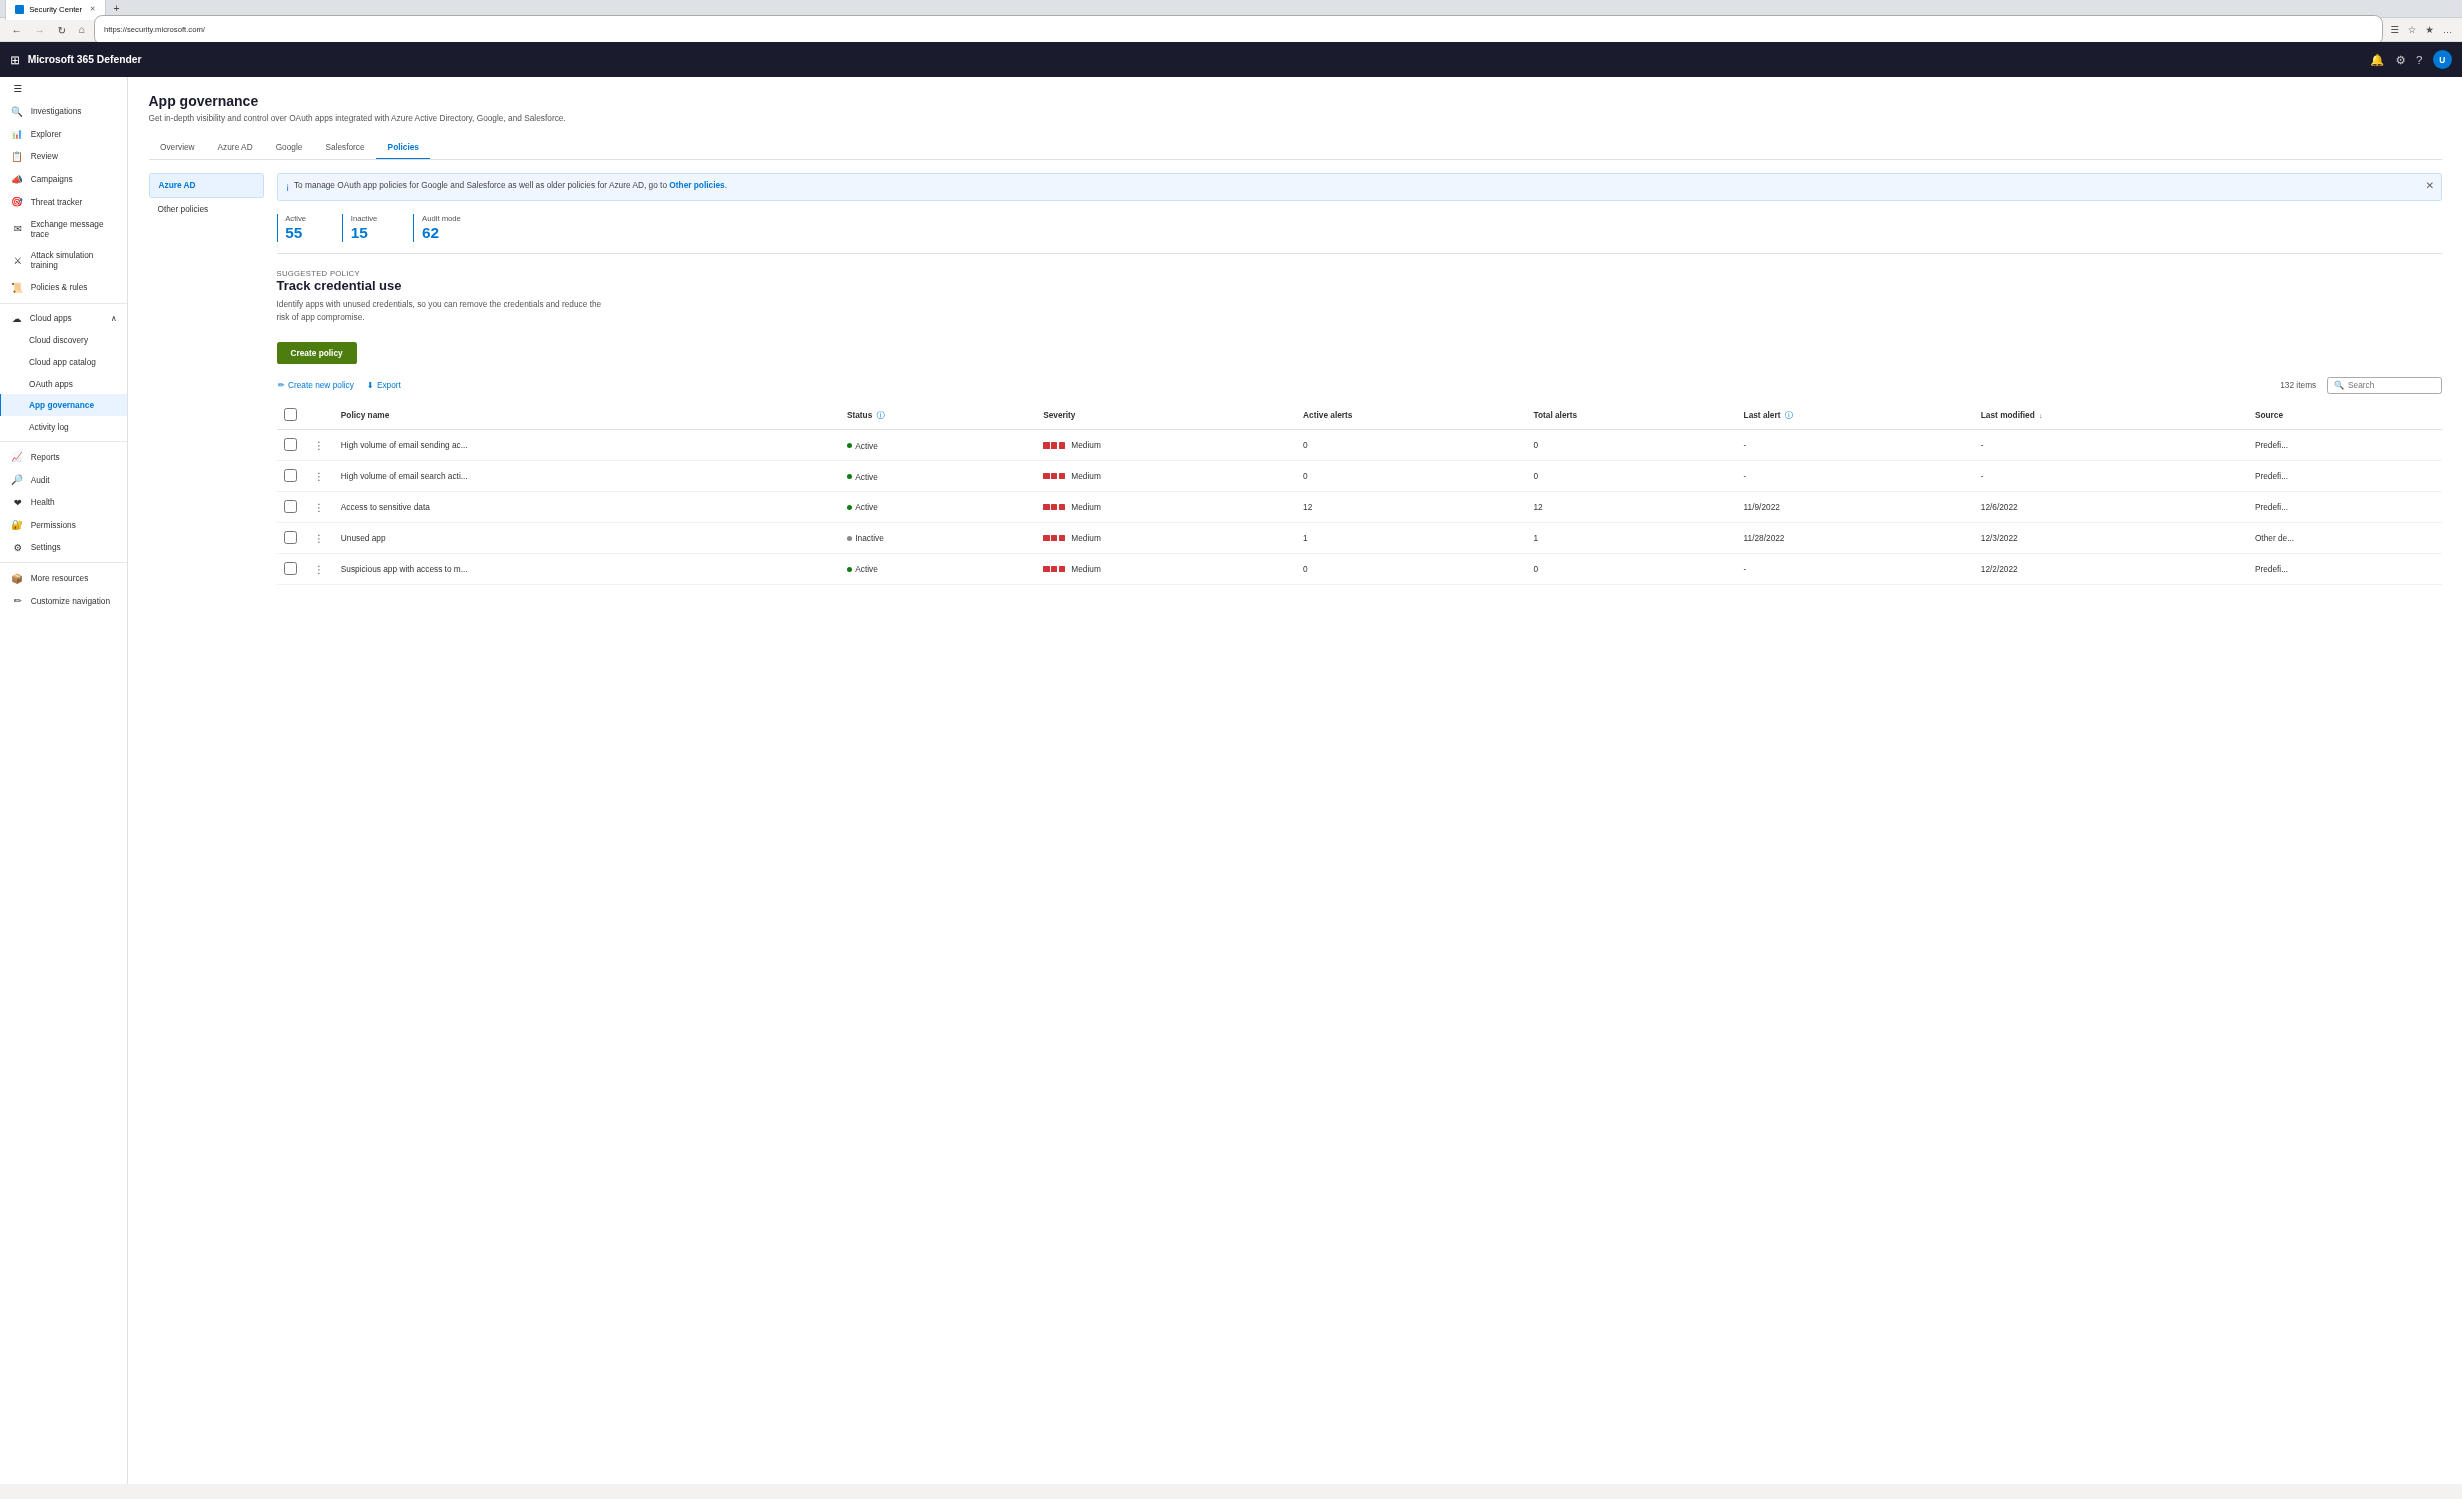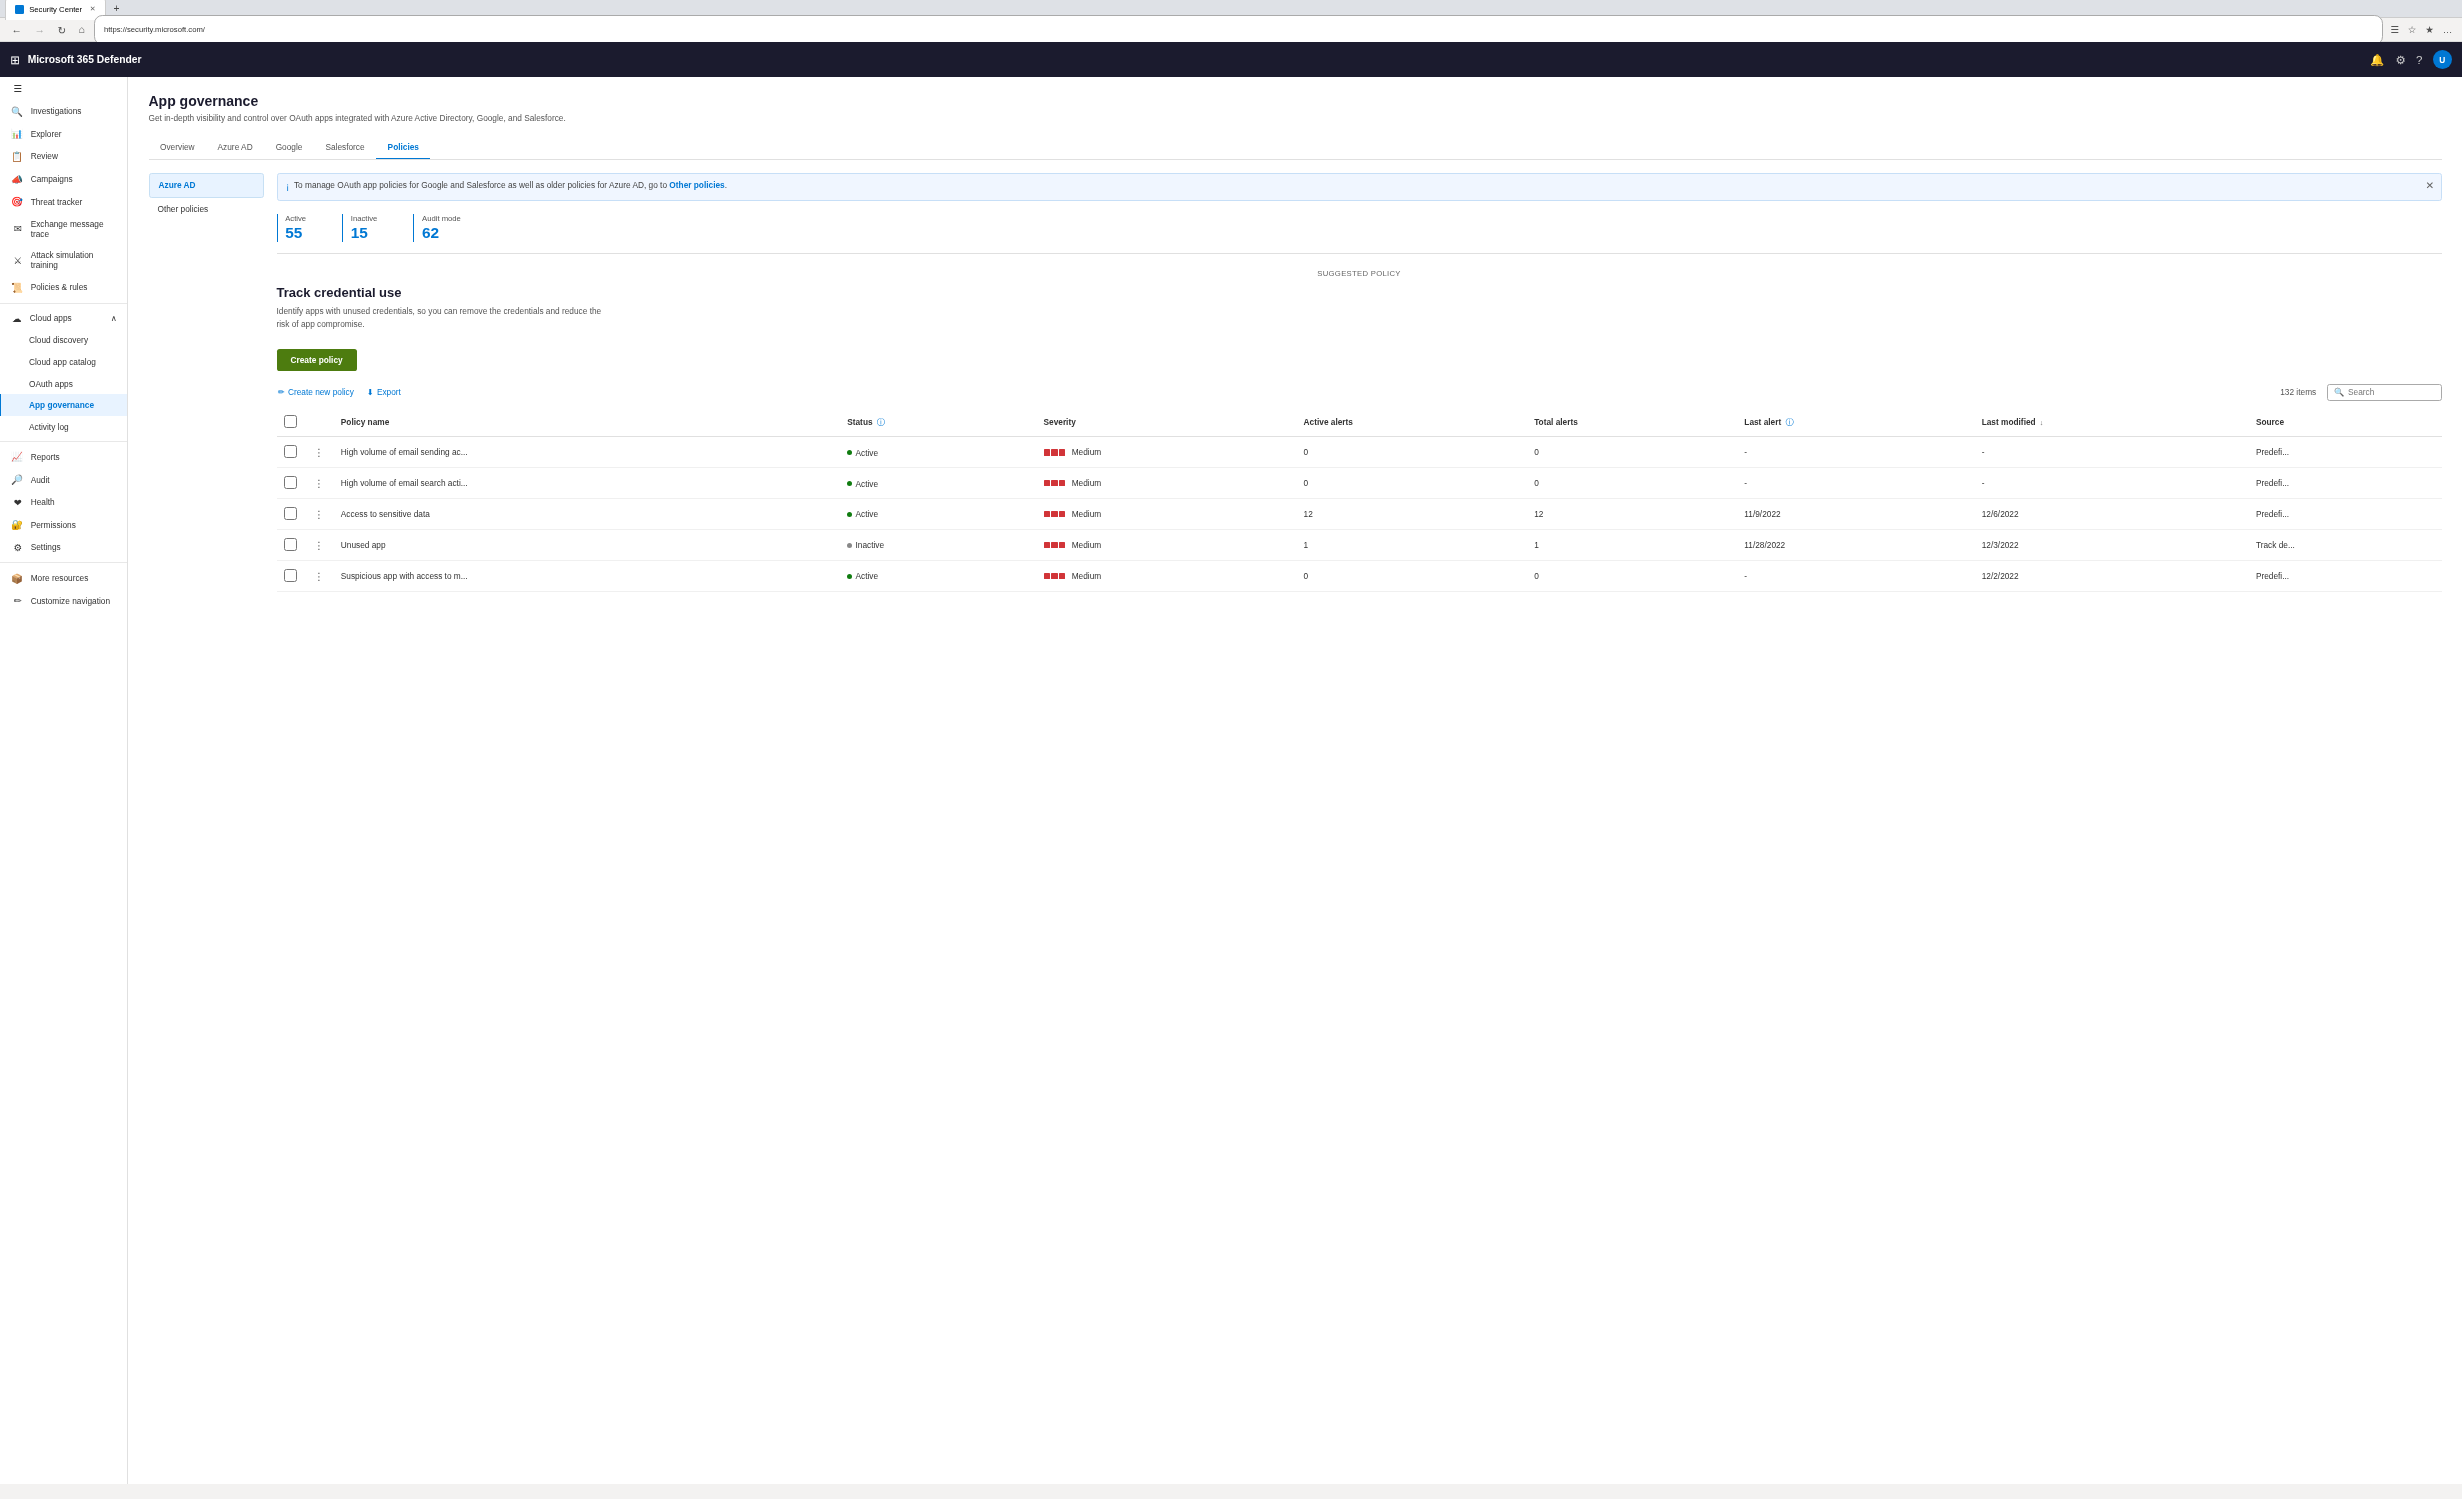--- a/index.html
+++ b/index.html
@@ -175,21 +175,21 @@
     .info-icon { color: #0078d4; font-size: 9px; flex-shrink: 0; margin-top: 0.6px; }
     .banner-close { position: absolute; right: 6.4px; top: 5.1px; cursor: pointer; color: #666; font-size: 10.3px; background: none; border: none; }
 
     
     .stats-row { display: flex; gap: 0; margin-bottom: 15.4px; border-bottom: 1.3px solid #e0e0e0; padding-bottom: 10.3px; }
     .stat-item { padding: 0 18px 0 0; border-left: 1.9px solid #0078d4; padding-left: 7.7px; margin-right: 18px; }
     .stat-label { font-size: 7.7px; color: #555; margin-bottom: 1.3px; }
     .stat-value { font-size: 15.4px; font-weight: 700; color: #0078d4; }
 
     
-    .suggested-label { font-size: 7.7px; color: #666; text-transform: uppercase; letter-spacing: 0.3px; margin-bottom: 7px; text-align: center; }
+    .suggested-label { font-size: 7.7px; color: #666; text-transform: uppercase; letter-spacing: 0.3px; margin-bottom: 0; }
     .suggested-title { font-size: 13px; font-weight: 700; color: #1b1b2e; margin-bottom: 5.1px; }
     .suggested-desc { font-size: 8.3px; color: #555; max-width: 333px; line-height: 1.5; margin-bottom: 19px; }
 
     
     .create-policy-btn {
       background: #4d7c0f;
       color: #fff;
       border: none;
       padding: 5.8px 14px;
       border-radius: 2.6px;
@@ -634,21 +634,21 @@
                     <div class="sev-dot sev-high"></div>
                     <div class="sev-dot sev-high"></div>
                   </div>
                   <span class="severity-label">Medium</span>
                 </div>
               </td>
               <td>1</td>
               <td>1</td>
               <td>11/28/2022</td>
               <td>12/3/2022</td>
-              <td>Track de...</td>
+              <td>Other de...</td>
             </tr>
 
             <tr>
               <td>
                 <input type="checkbox" style="">
               </td>
               <td>
                 <button class="toolbar-btn" style="font-size:10.3px;color:#555;">⋮</button>
               </td>
               <td>Suspicious app with access to m...</td>

